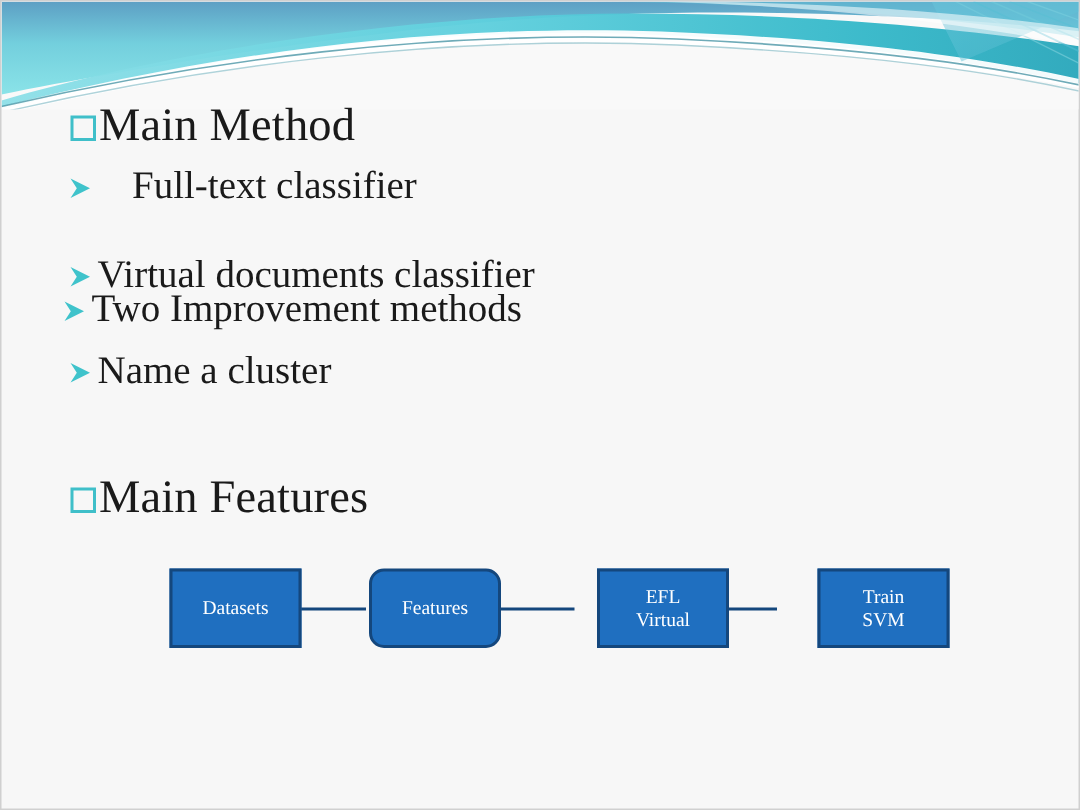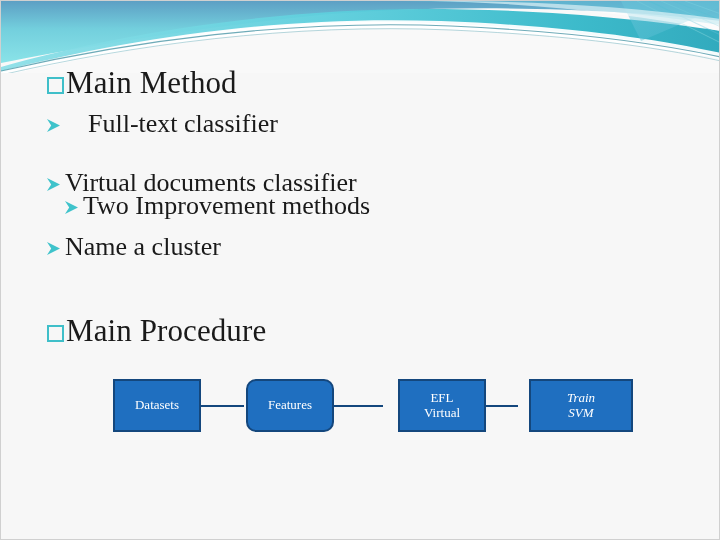--- a/index.html
+++ b/index.html
@@ -182,41 +182,41 @@
 
     <div class="bullet-row" style="left:44px; top:169px;">
       <span class="arrow-bullet">
         <svg viewBox="0 0 17 17" width="17" height="17">
           <path d="M2,2 L15,8.5 L2,15 L6.2,8.5 Z" fill="#3fc3cb"></path>
         </svg>
       </span>
       <span class="bullet-text">Virtual documents classifier</span>
     </div>
 
-    <div class="bullet-row" style="left:62px; top:192px;">
+    <div class="bullet-row" style="left:40px; top:192px;">
       <span class="arrow-bullet">
         <svg viewBox="0 0 17 17" width="17" height="17">
           <path d="M2,2 L15,8.5 L2,15 L6.2,8.5 Z" fill="#3fc3cb"></path>
         </svg>
       </span>
       <span class="bullet-text">Two Improvement methods</span>
     </div>
 
     <div class="bullet-row" style="left:44px; top:233px;">
       <span class="arrow-bullet">
         <svg viewBox="0 0 17 17" width="17" height="17">
           <path d="M2,2 L15,8.5 L2,15 L6.2,8.5 Z" fill="#3fc3cb"></path>
         </svg>
       </span>
       <span class="bullet-text">Name a  cluster</span>
     </div>
 
     <div class="heading-row" style="left:46px; top:314px;">
       <span class="sq-bullet"></span>
-      <span class="heading-text">Main Procedure</span>
+      <span class="heading-text">Main Features</span>
     </div>
   </div>
 
   <div id="flow">
 
     <div class="flow-connector" style="left:199px; top:404px; width:44px;"></div>
     <div class="flow-connector" style="left:332px; top:404px; width:50px;"></div>
     <div class="flow-connector" style="left:468px; top:404px; width:49px;"></div>
 
     <div class="flow-box" style="left:112px; top:378px; width:88px; height:53px;">
@@ -231,21 +231,21 @@
       </div>
     </div>
 
     <div class="flow-box" style="left:381px; top:378px; width:88px; height:53px;margin-left:16px;">
       <div>
         <span class="lbl">EFL</span>
         <span class="lbl">Virtual</span>
       </div>
     </div>
 
-    <div class="flow-box" style="left:528px; top:378px; width:104px; height:53px;font-style:italic;">
+    <div class="flow-box" style="left:544px; top:378px; width:88px; height:53px;">
       <div>
         <span class="lbl">Train</span>
         <span class="lbl">SVM</span>
       </div>
     </div>
   </div>
 
 </div>
 
 </body></html>

